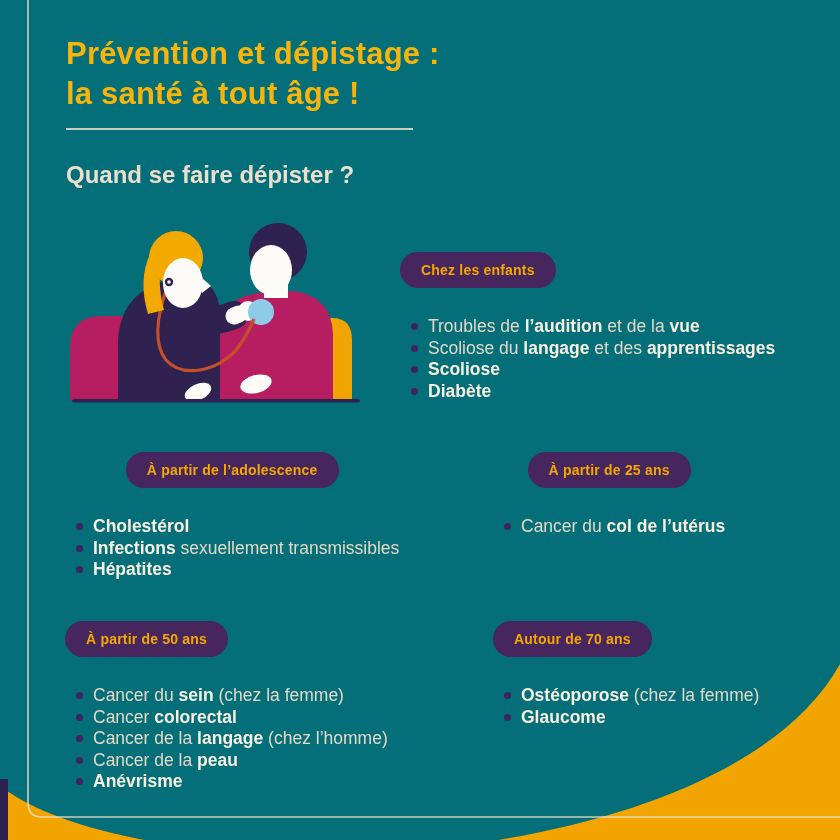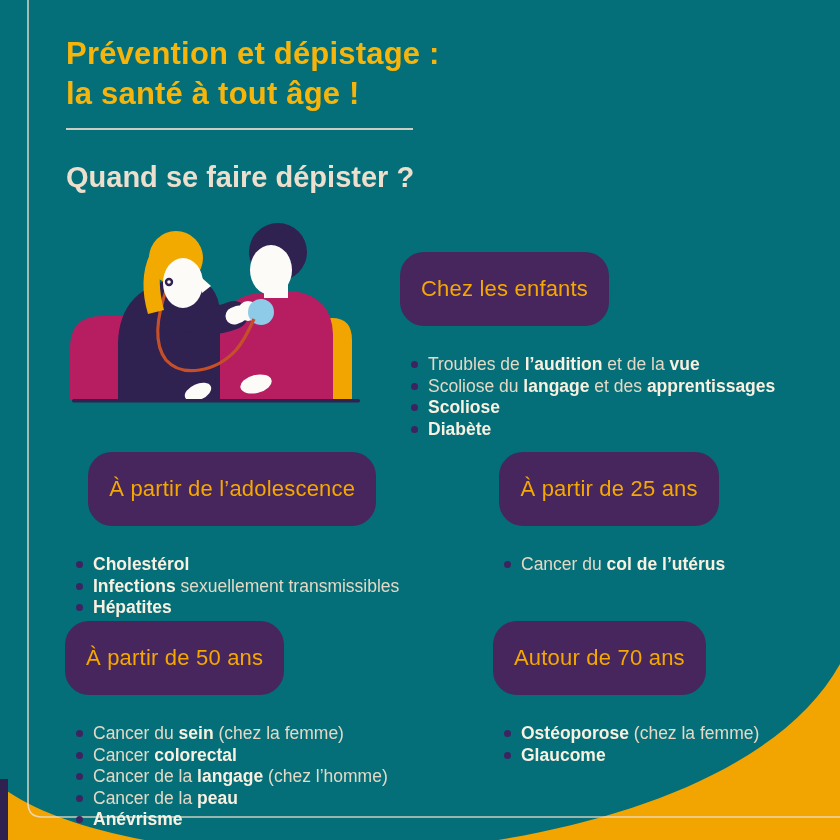--- a/index.html
+++ b/index.html
@@ -19,25 +19,25 @@
   .s-tube{stroke:var(--tube);stroke-width:3.2;fill:none;}
   .s-navy{stroke:var(--navy);fill:none;}
   .s-magenta{stroke:var(--magenta);fill:none;}
   .s-white{stroke:var(--skin);fill:none;}
 
   .content{position:absolute;z-index:2;}
 
   #page-title{left:66px;top:34px;font-size:31px;line-height:40px;font-weight:700;
     color:var(--gold-title);letter-spacing:.2px;}
   #title-divider{left:66px;top:128px;width:347px;height:1.5px;background:var(--cream);opacity:.85;}
-  #subtitle{left:66px;top:161px;font-size:29px;font-weight:700;color:var(--cream);}
+  #subtitle{left:66px;top:161px;font-size:24px;font-weight:700;color:var(--cream);}
 
   .block{position:absolute;z-index:2;}
   .badge{display:inline-block;background:var(--purple);color:var(--gold-badge);
-    font-size:22px;font-weight:400;padding:24px 21px;border-radius:24px;letter-spacing:.2px;}
+    font-size:14px;font-weight:700;padding:10px 21px;border-radius:24px;letter-spacing:.2px;}
   .list{margin-top:28px;padding-left:11px;}
   .item{display:flex;align-items:flex-start;white-space:nowrap;
     font-size:17.5px;line-height:21.6px;color:var(--text);}
   .dot{flex:0 0 auto;width:7px;height:7px;border-radius:50%;
     background:var(--dot);margin:7px 10px 0 0;}
   .item .b{font-weight:700;color:var(--text-bright);}
 
   #sec-enfants{left:400px;top:252px;}
   #sec-adolescence{left:65px;top:452px;text-align:center;}
   #sec-25ans{left:493px;top:452px;text-align:center;}

